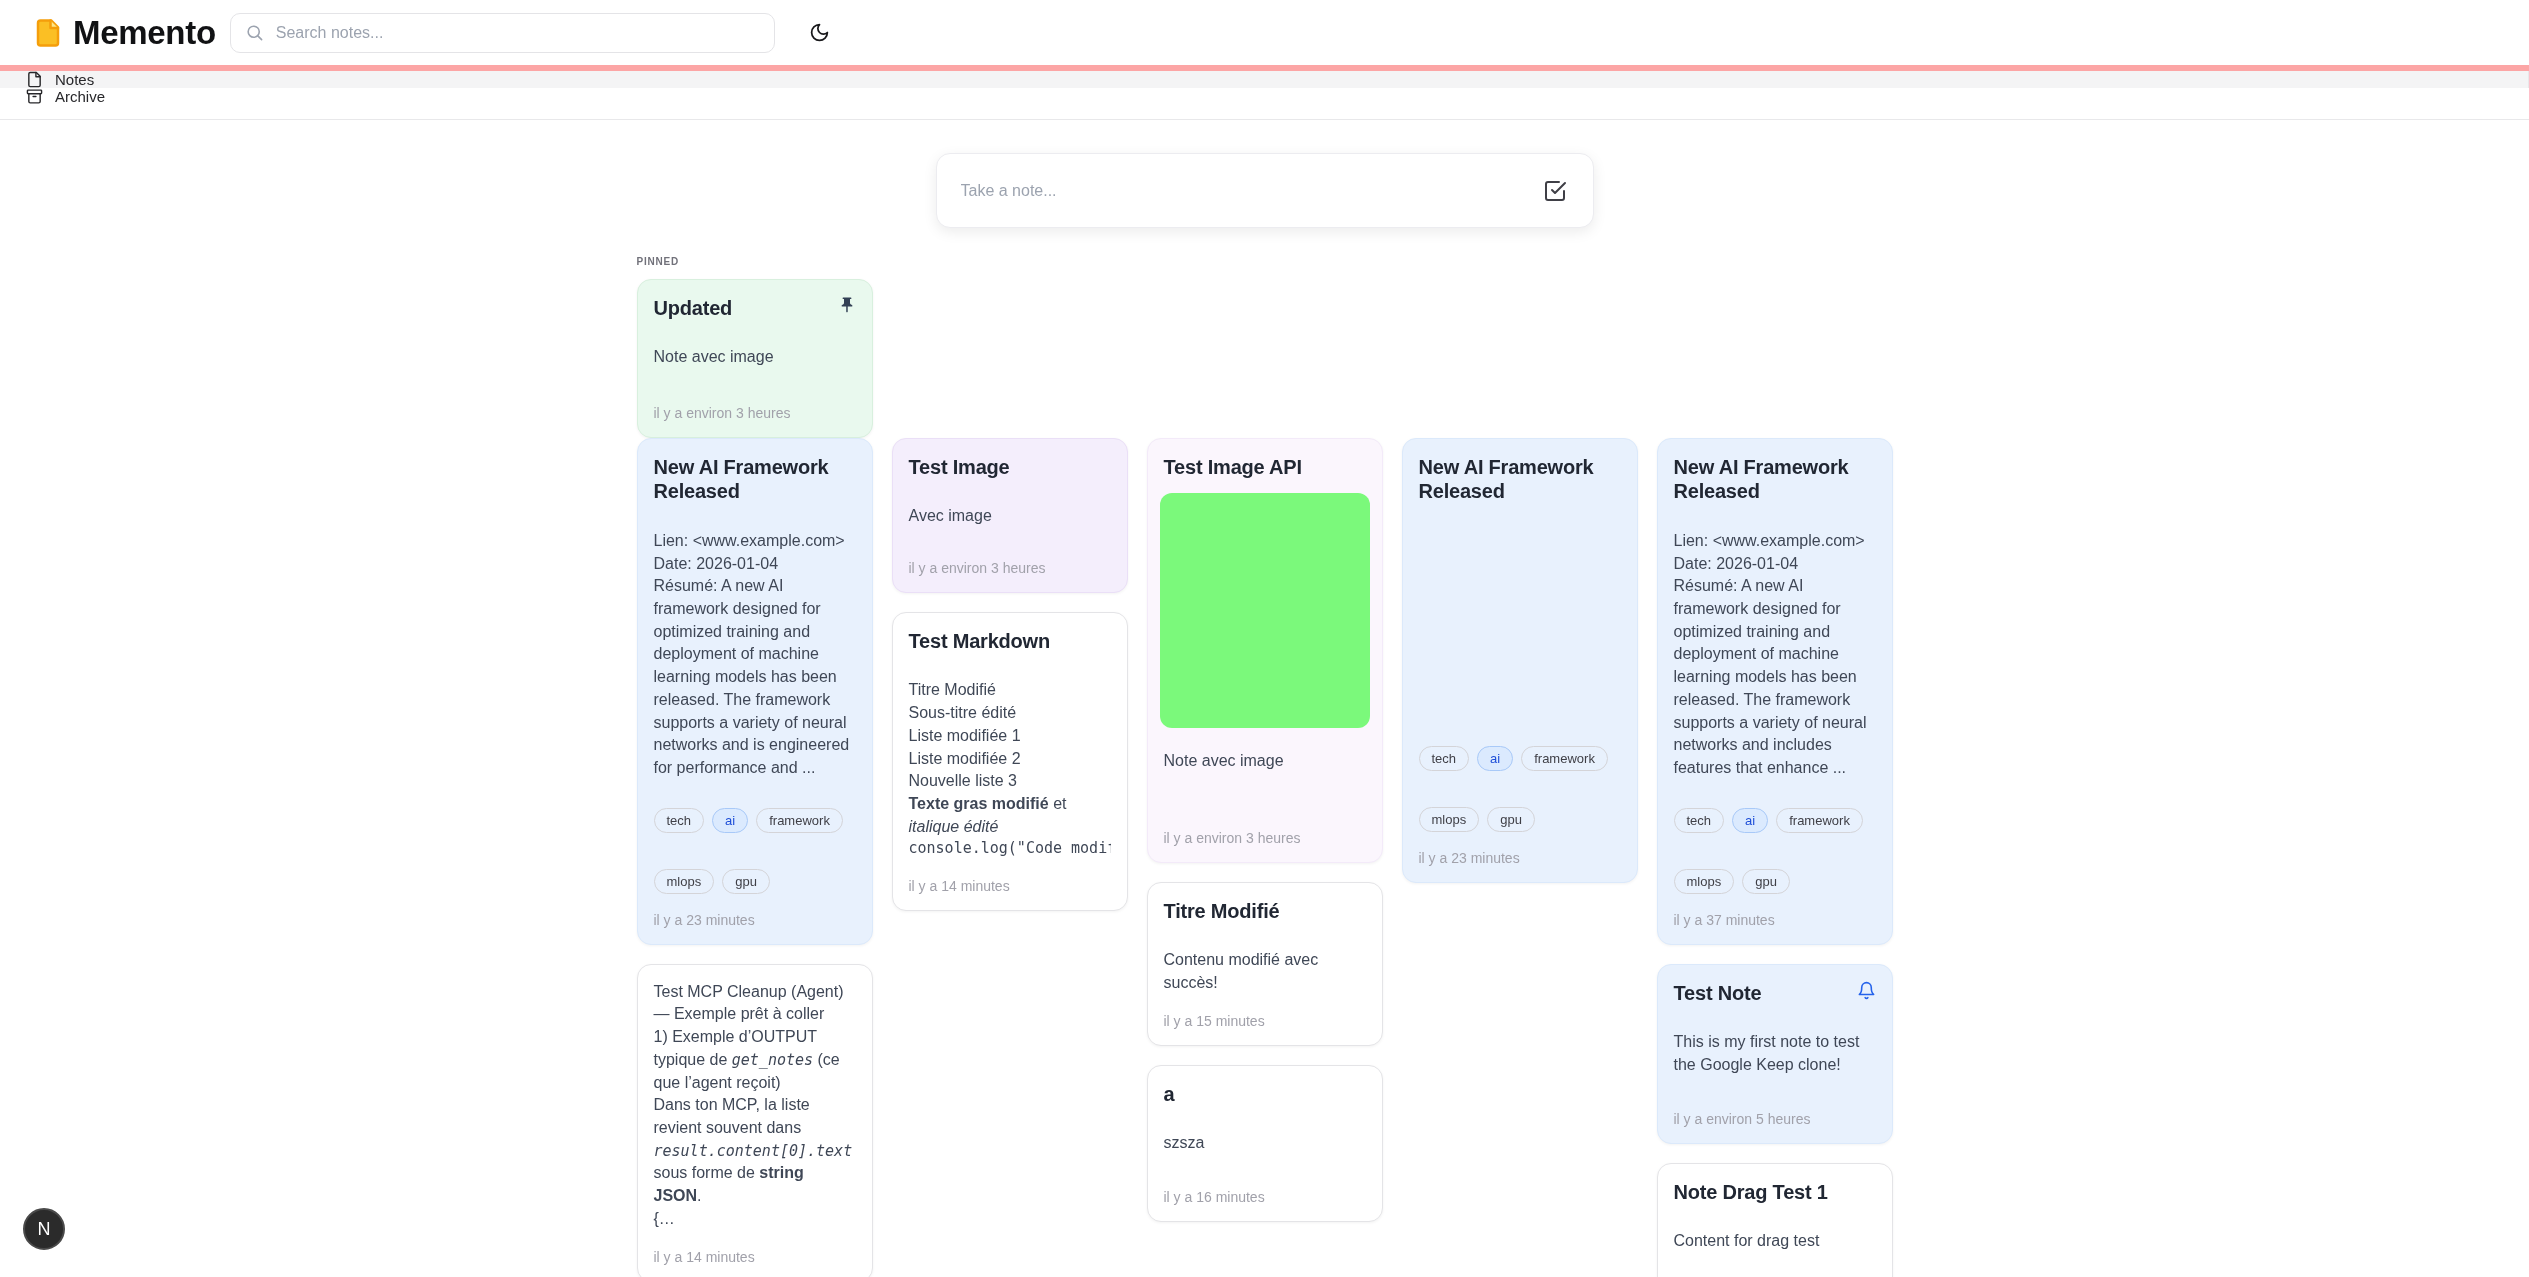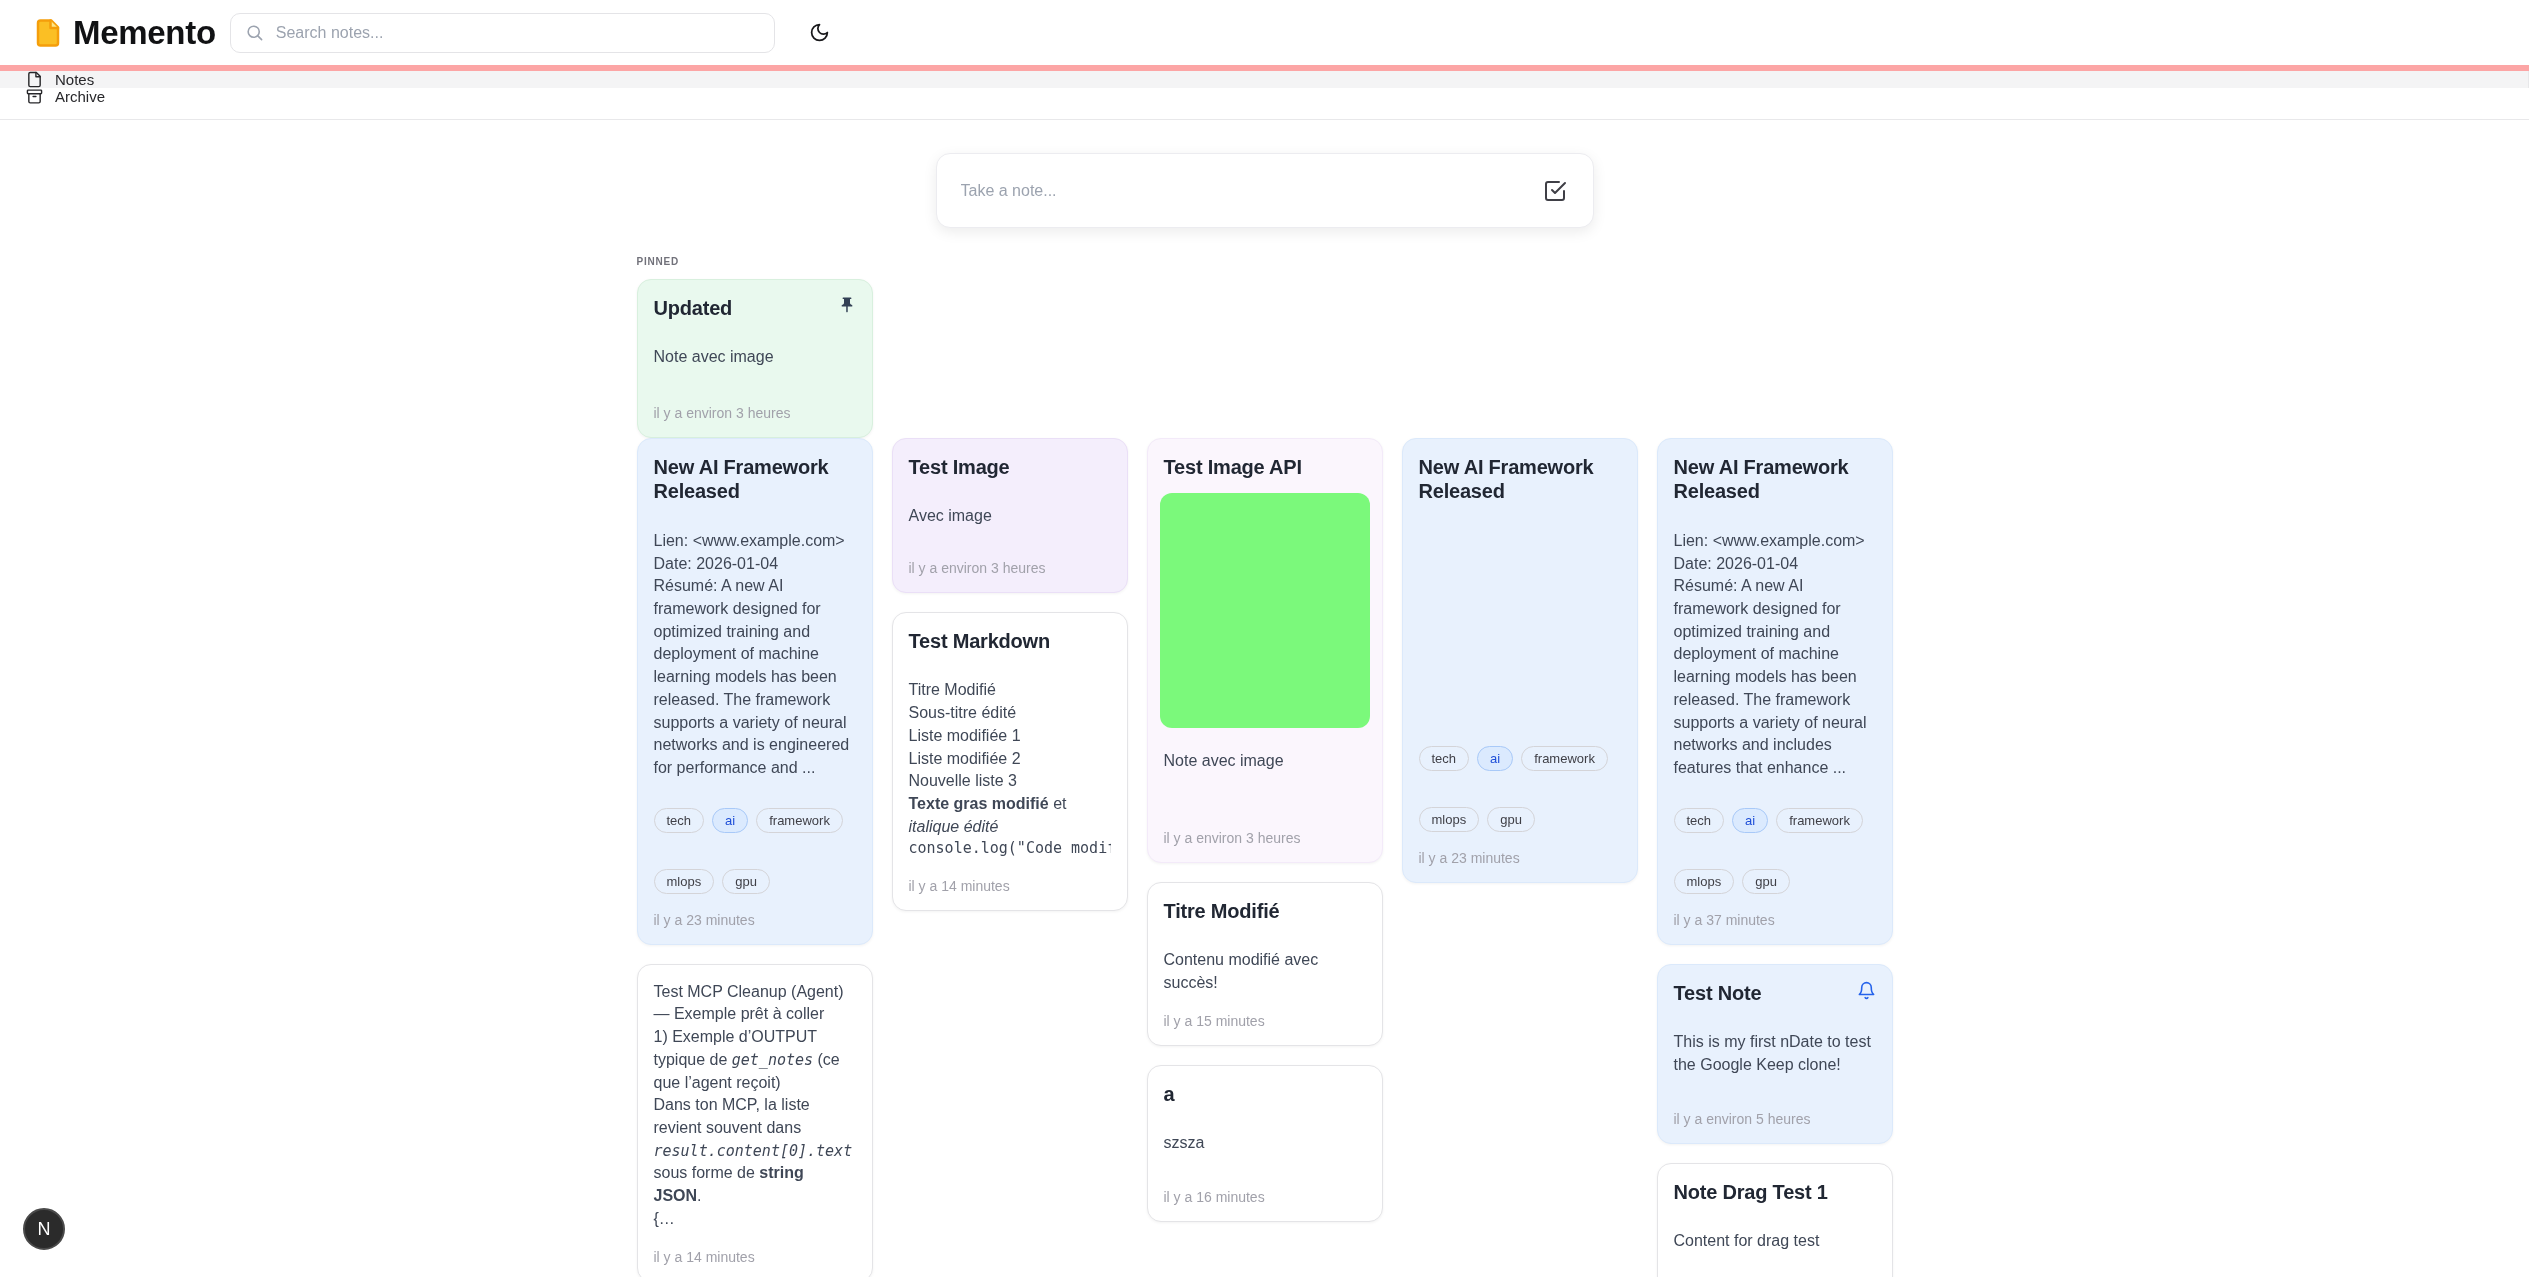--- a/index.html
+++ b/index.html
@@ -316,21 +316,21 @@
       <div class="card blue" style="min-height:180px">
         <button class="corner-btn">
           <span>
             <svg width="19" height="19" viewBox="0 0 24 24" fill="none" stroke="#2563eb" stroke-width="2" stroke-linejoin="round" stroke-linecap="round">
               <path d="M18 8A6 6 0 0 0 6 8c0 7-3 9-3 9h18s-3-2-3-9"></path>
               <path d="M13.73 21a2 2 0 0 1-3.46 0"></path>
             </svg>
           </span>
         </button>
         <div class="card-title">Test Note</div>
-        <div class="card-body">This is my first nDate to test the Google Keep clone!</div>
+        <div class="card-body">This is my first note to test the Google Keep clone!</div>
         <div class="card-time">il y a environ 5 heures</div>
       </div>
 
       <div class="card" style="min-height:160px">
         <div class="card-title">Note Drag Test 1</div>
         <div class="card-body">Content for drag test</div>
         <div class="card-time">il y a environ 1 heure</div>
       </div>
     </div>
 

